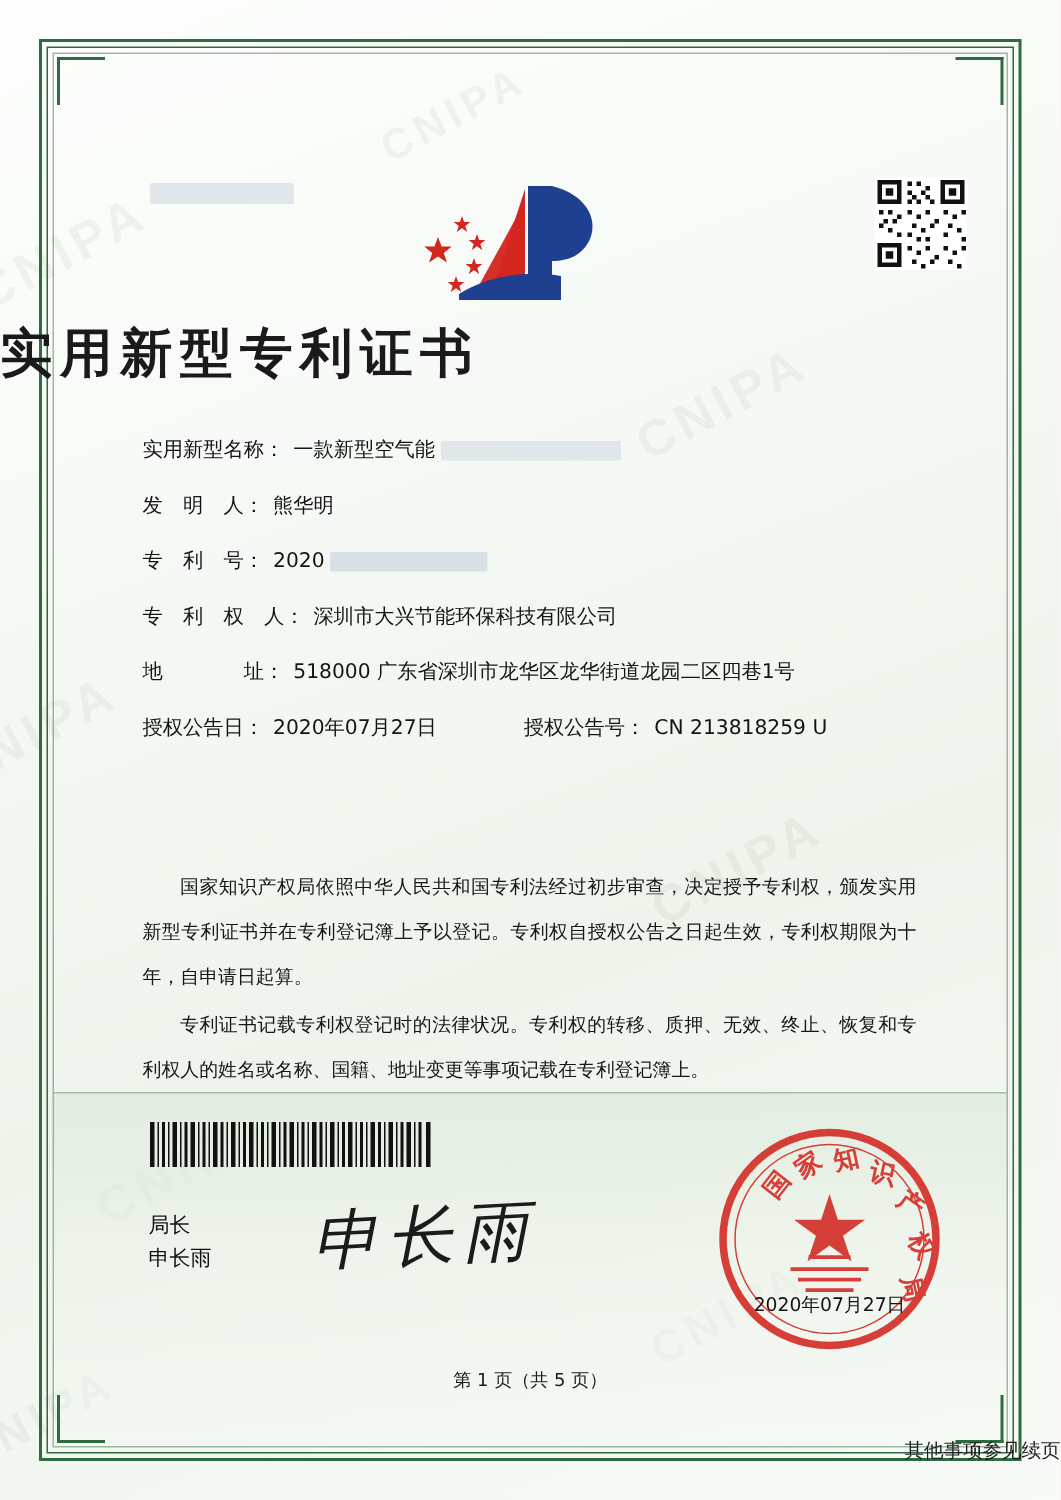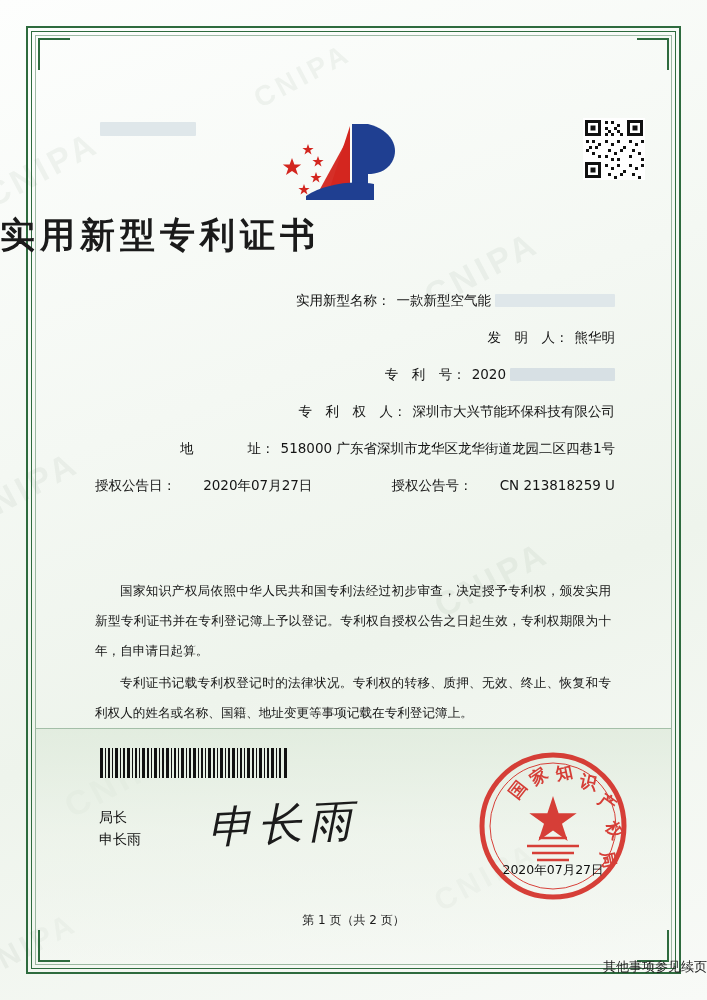--- a/index.html
+++ b/index.html
@@ -136,34 +136,33 @@
     font-size: 13.5px;
     color: #141414;
     font-family: "DejaVu Sans", "Liberation Sans", sans-serif;
   }
   .field-row {
     display: flex;
     align-items: center;
     margin-bottom: 17px;
     line-height: 20px;
     min-height: 20px;
-    justify-content: flex-end;
   }
   .field-label {
     white-space: pre;
     flex: 0 0 auto;
   }
   .field-value {
     margin-left: 6px;
     flex: 0 1 auto;
     white-space: nowrap;
   }
   .field-row .redaction { margin-left: 4px; }
 
-  .field-row.split { justify-content: space-between; }
+  .field-row.split { justify-content: flex-start; }
   .second-label { margin-left: 58px; white-space: pre; }
 
   
   #body-text {
     position: absolute;
     left: 95px;
     top: 576px;
     width: 516px;
     font-size: 12.6px;
     line-height: 30px;
@@ -508,16 +507,16 @@
         <text x="80" y="30" transform="rotate(-12 80 30)">知</text>
         <text x="102" y="36" transform="rotate(12 102 36)">识</text>
         <text x="120" y="52" transform="rotate(36 120 52)">产</text>
         <text x="128" y="76" transform="rotate(58 128 76)">权</text>
         <text x="124" y="102" transform="rotate(78 124 102)">局</text>
       </g>
     </g>
   </svg>
   <div id="seal-date">2020年07月27日</div>
 
-  <div id="page-number">第 1 页（共 2 页）</div>
+  <div id="page-number">第 1 页（共 5 页）</div>
   <div id="outside-note">其他事项参见续页</div>
 
 </div>
 
 </body></html>

